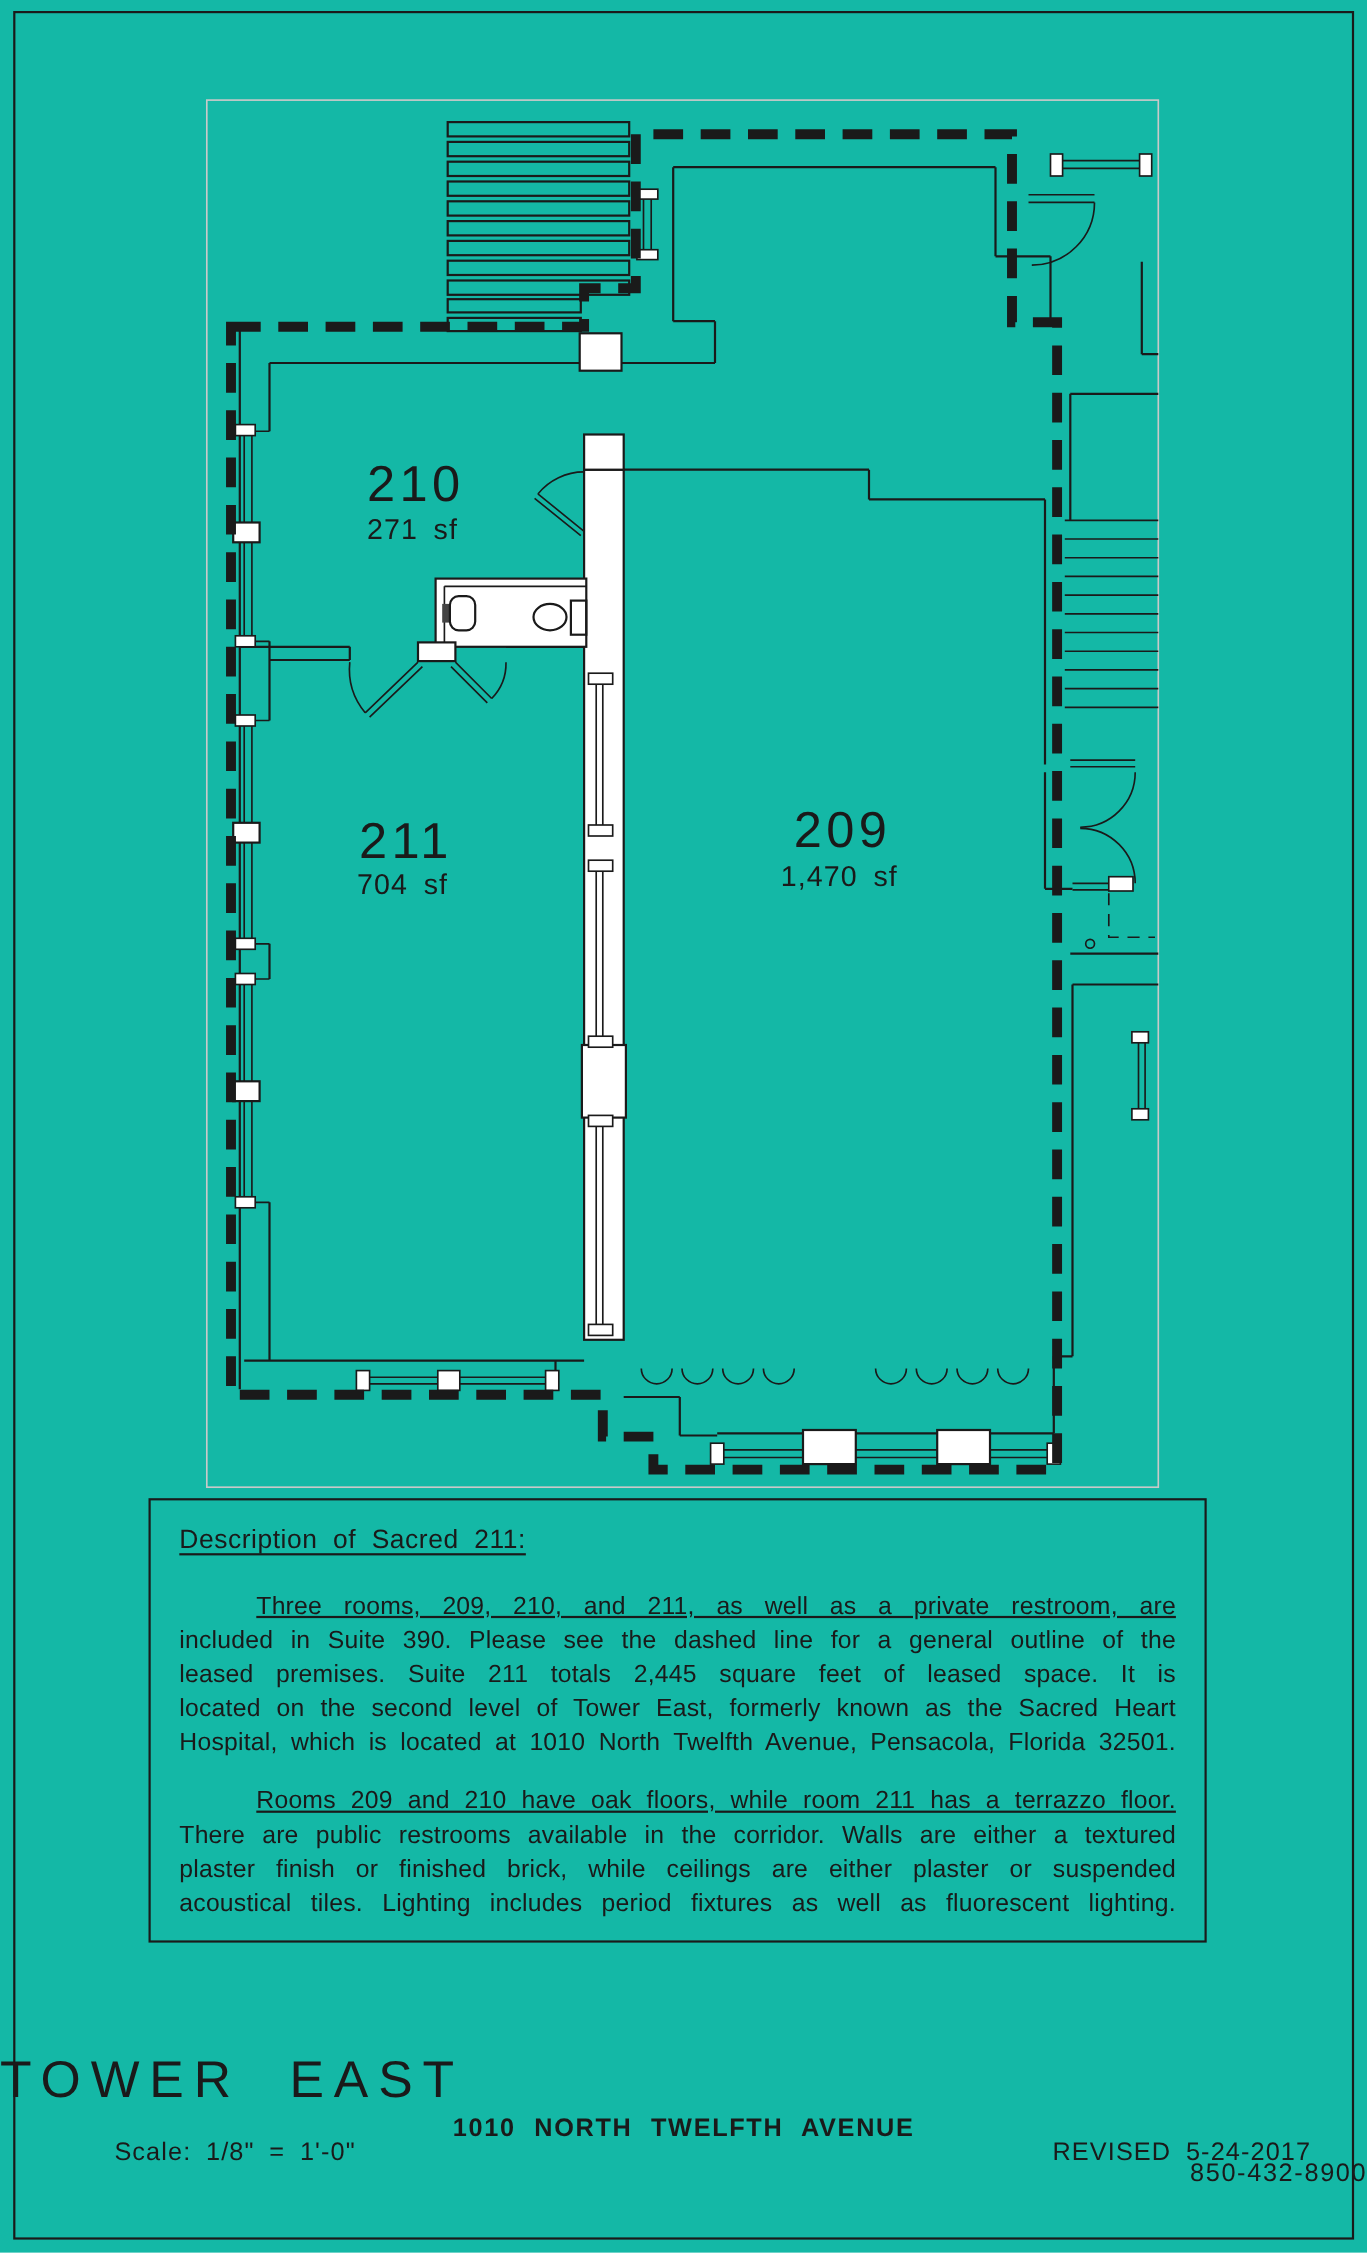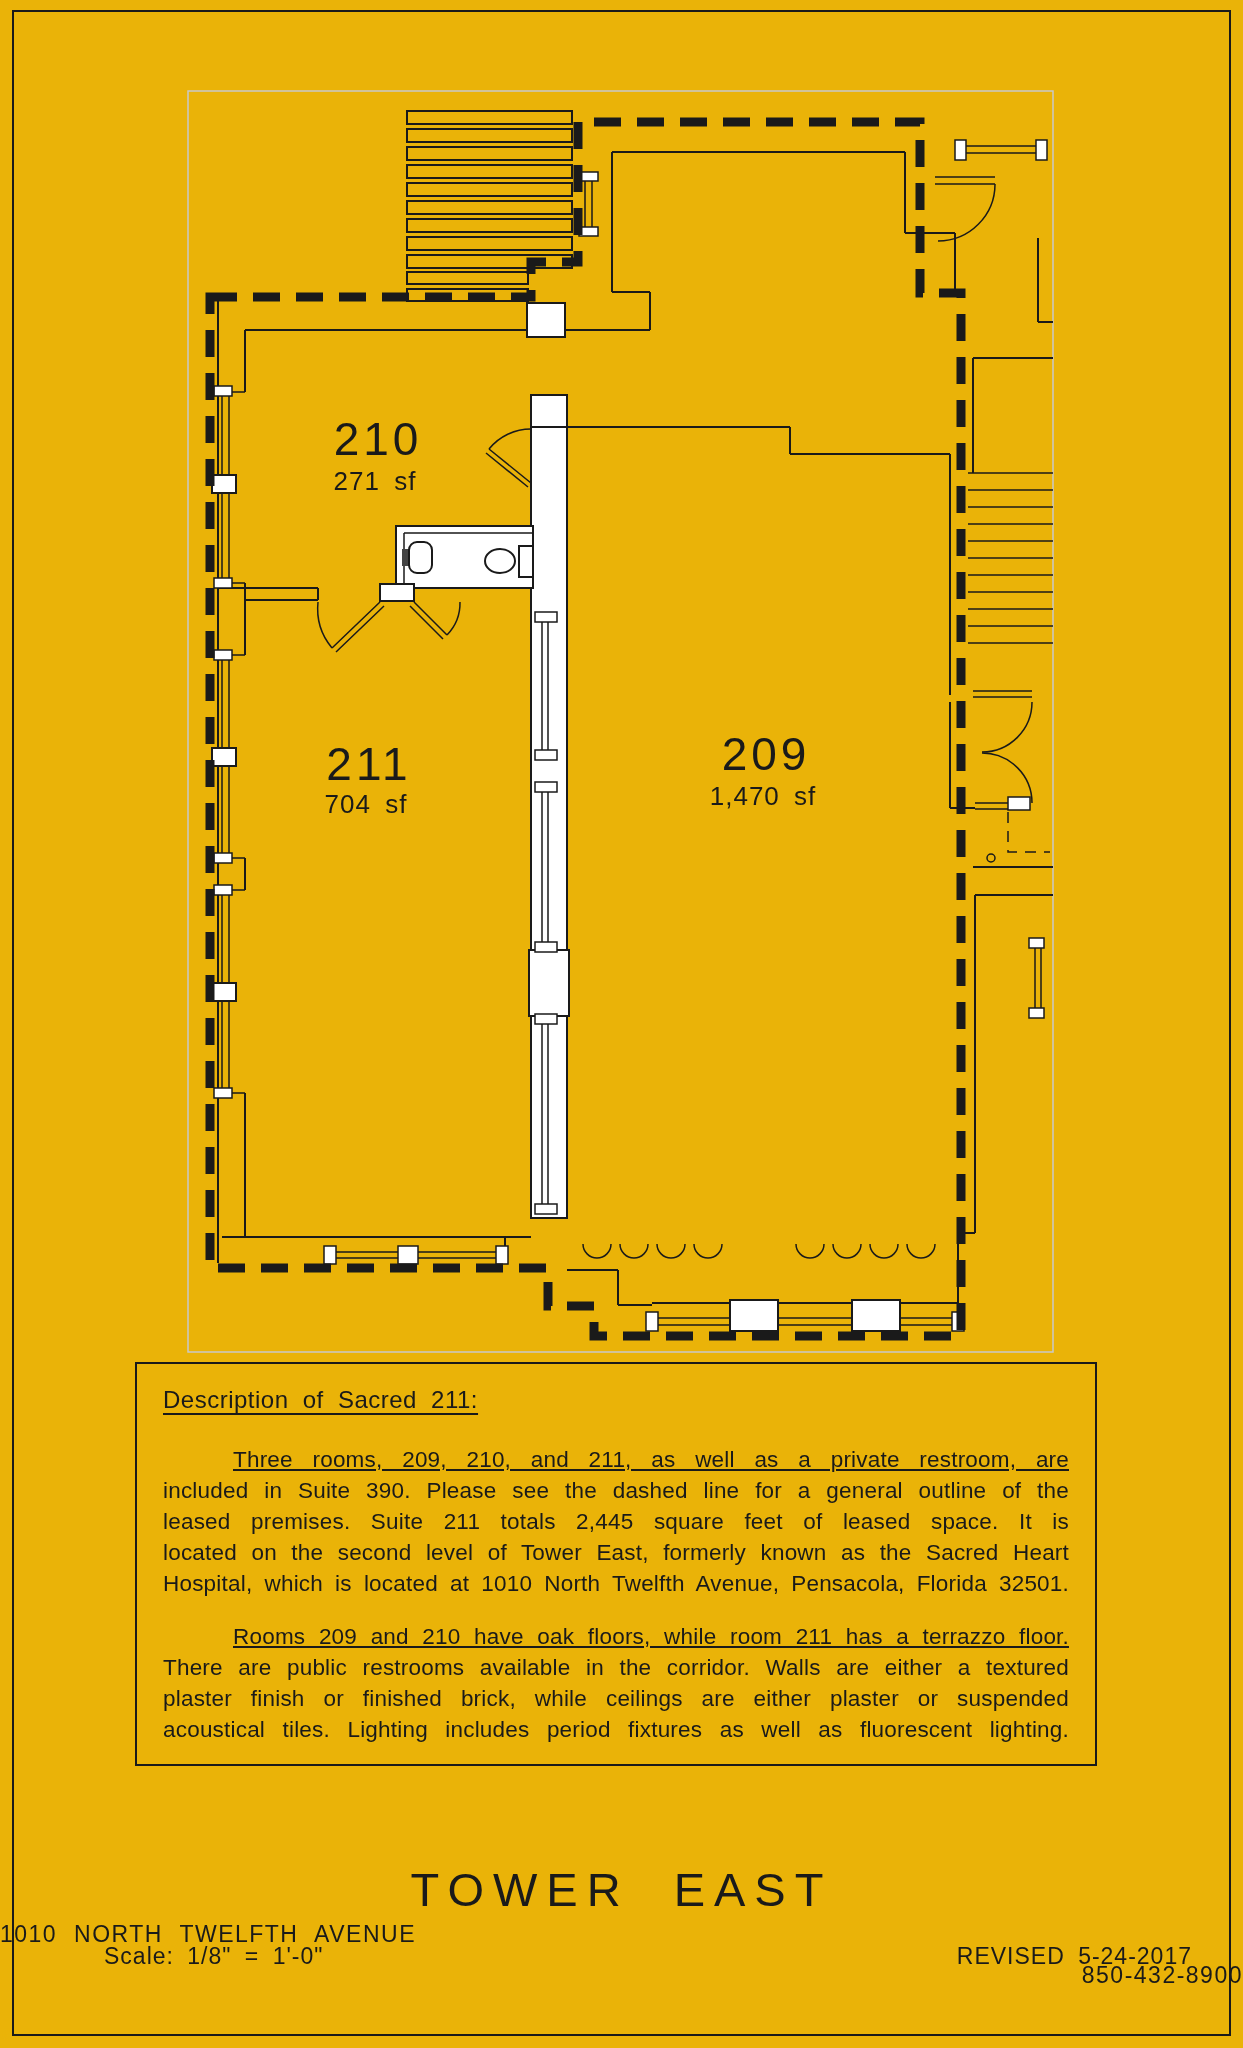--- a/index.html
+++ b/index.html
@@ -1,36 +1,36 @@
 <!DOCTYPE html>
 <html><head>
 <meta charset="utf-8">
 <style>
   html,body{margin:0;padding:0;background:#ffffff;}
-  .page{position:relative;width:1243px;height:2048px;background:#eab308;
+  .page{position:relative;width:1243px;height:2048px;background:#14b8a6;
         font-family:"Liberation Sans",sans-serif;color:#1a1a1a;overflow:hidden;}
   .page-border{position:absolute;left:12px;top:10px;width:1219px;height:2026px;
         border:2px solid #1a1a1a;box-sizing:border-box;}
   .plan-svg{position:absolute;left:0;top:0;}
 
   
   .desc-box{position:absolute;left:135px;top:1362px;width:962px;height:404px;
         border:2px solid #1a1a1a;box-sizing:border-box;padding:22px 26px 0 26px;}
   .desc-title{font-size:24px;letter-spacing:0.5px;word-spacing:7px;
         text-decoration:underline;text-underline-offset:5px;margin-bottom:30px;}
   .desc-para{margin:0 0 22px 0;}
   .desc-line{font-size:22.5px;line-height:31px;text-align:justify;text-align-last:justify;
         word-spacing:5px;letter-spacing:0.2px;}
   .indent{text-indent:70px;text-decoration:underline;}
 
   
-  .footer-title{position:absolute;left:0;top:1862px;width:1243px;text-align:center;
+  .footer-title{position:absolute;left:0;top:1862px;width:1243px;text-align:left;
         font-size:47px;letter-spacing:9px;word-spacing:22px;}
-  .footer-address{position:absolute;left:0;top:1921px;width:1243px;
-        font-size:23px;letter-spacing:1.5px;word-spacing:9px;}
+  .footer-address{position:absolute;left:0;top:1921px;width:1243px;text-align:center;
+        font-size:23px;letter-spacing:1.5px;word-spacing:9px;font-weight:bold;}
   .footer-phone{position:absolute;left:0;top:1962px;width:1243px;text-align:right;
         font-size:23px;letter-spacing:1.5px;}
   .footer-scale{position:absolute;left:104px;top:1943px;font-size:23px;letter-spacing:1px;word-spacing:6px;}
   .footer-revised{position:absolute;right:51px;top:1943px;font-size:23px;letter-spacing:1px;word-spacing:6px;}
 
   .room-num{font-size:46px;letter-spacing:4px;fill:#1a1a1a;}
   .room-area{font-size:26px;letter-spacing:1px;word-spacing:6px;fill:#1a1a1a;}
   text{font-family:"Liberation Sans",sans-serif;}
 </style>
 </head>

